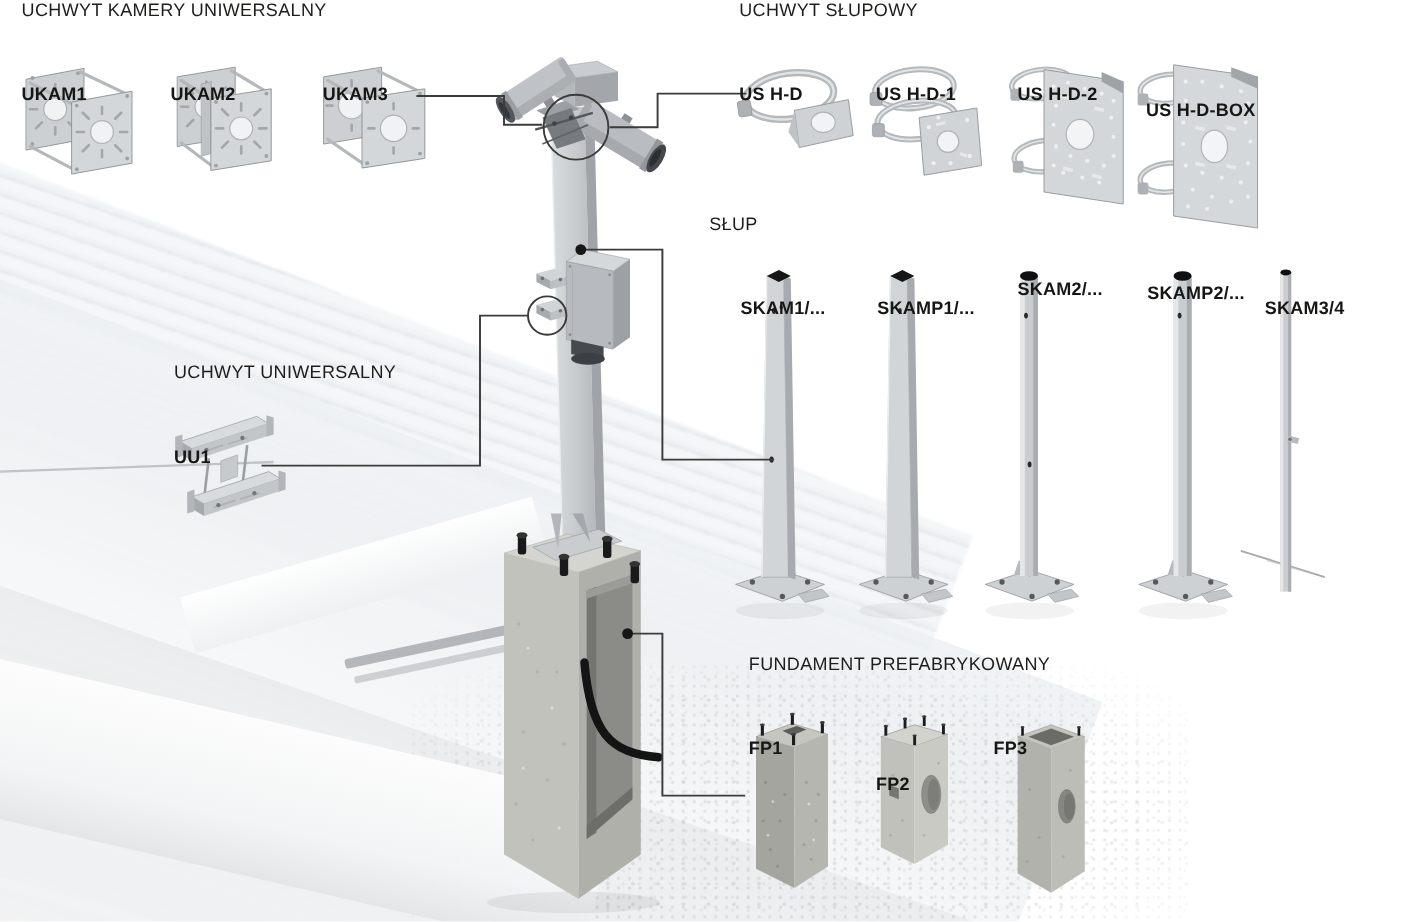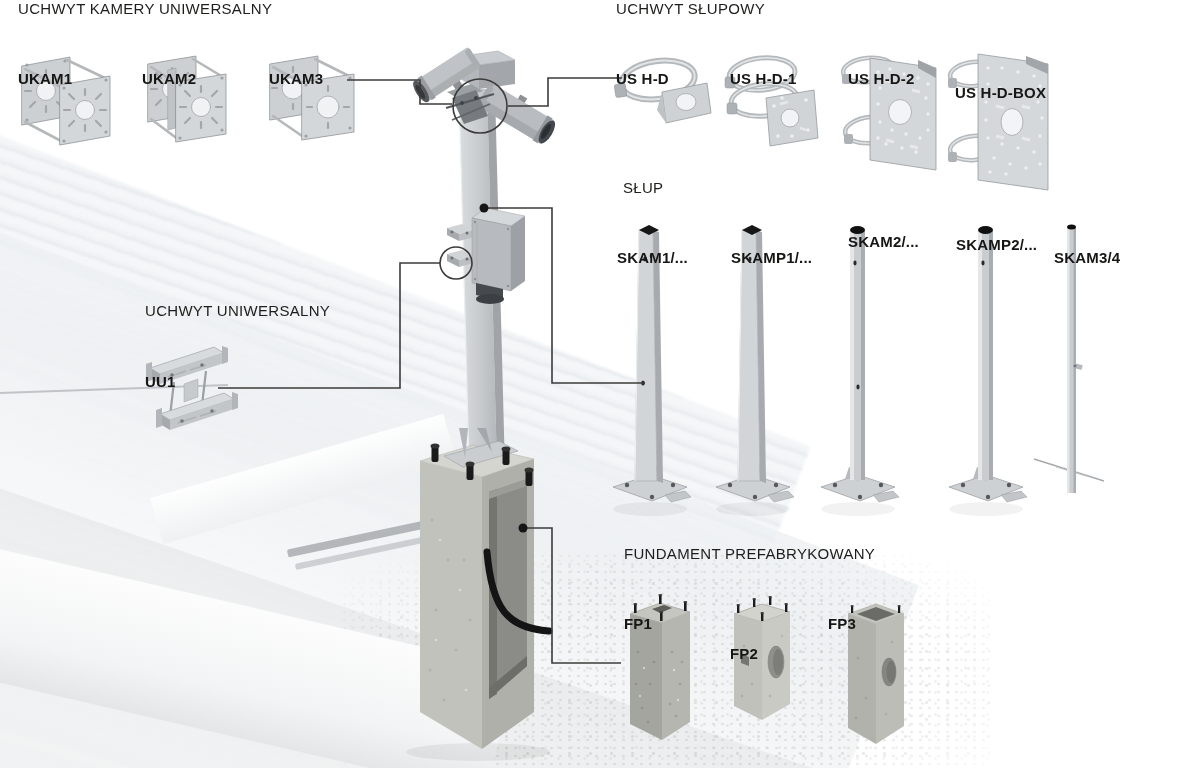--- a/index.html
+++ b/index.html
@@ -532,21 +532,21 @@
   <div class="lbl name" style="left:18px;top:22px">UKAM1</div>
   <div class="lbl name" style="left:142px;top:22px">UKAM2</div>
   <div class="lbl name" style="left:269px;top:22px">UKAM3</div>
 
   <div class="lbl title" style="left:616px;top:0px">UCHWYT SŁUPOWY</div>
   <div class="lbl name" style="left:616px;top:22px">US H-D</div>
   <div class="lbl name" style="left:730px;top:22px">US H-D-1</div>
   <div class="lbl name" style="left:848px;top:22px">US H-D-2</div>
   <div class="lbl name" style="left:955px;top:36px">US H-D-BOX</div>
 
-  <div class="lbl title" style="left:623px;top:179px">SŁUP</div>
+  <div class="lbl title" style="left:591px;top:179px">SŁUP</div>
   <div class="lbl name" style="left:617px;top:201px">SKAM1/...</div>
   <div class="lbl name" style="left:731px;top:201px">SKAMP1/...</div>
   <div class="lbl name" style="left:848px;top:185px">SKAM2/...</div>
   <div class="lbl name" style="left:956px;top:188px">SKAMP2/...</div>
   <div class="lbl name" style="left:1054px;top:201px">SKAM3/4</div>
 
   <div class="lbl title" style="left:145px;top:302px">UCHWYT UNIWERSALNY</div>
   <div class="lbl name" style="left:145px;top:325px">UU1</div>
 
   <div class="lbl title" style="left:624px;top:545px">FUNDAMENT PREFABRYKOWANY</div>

